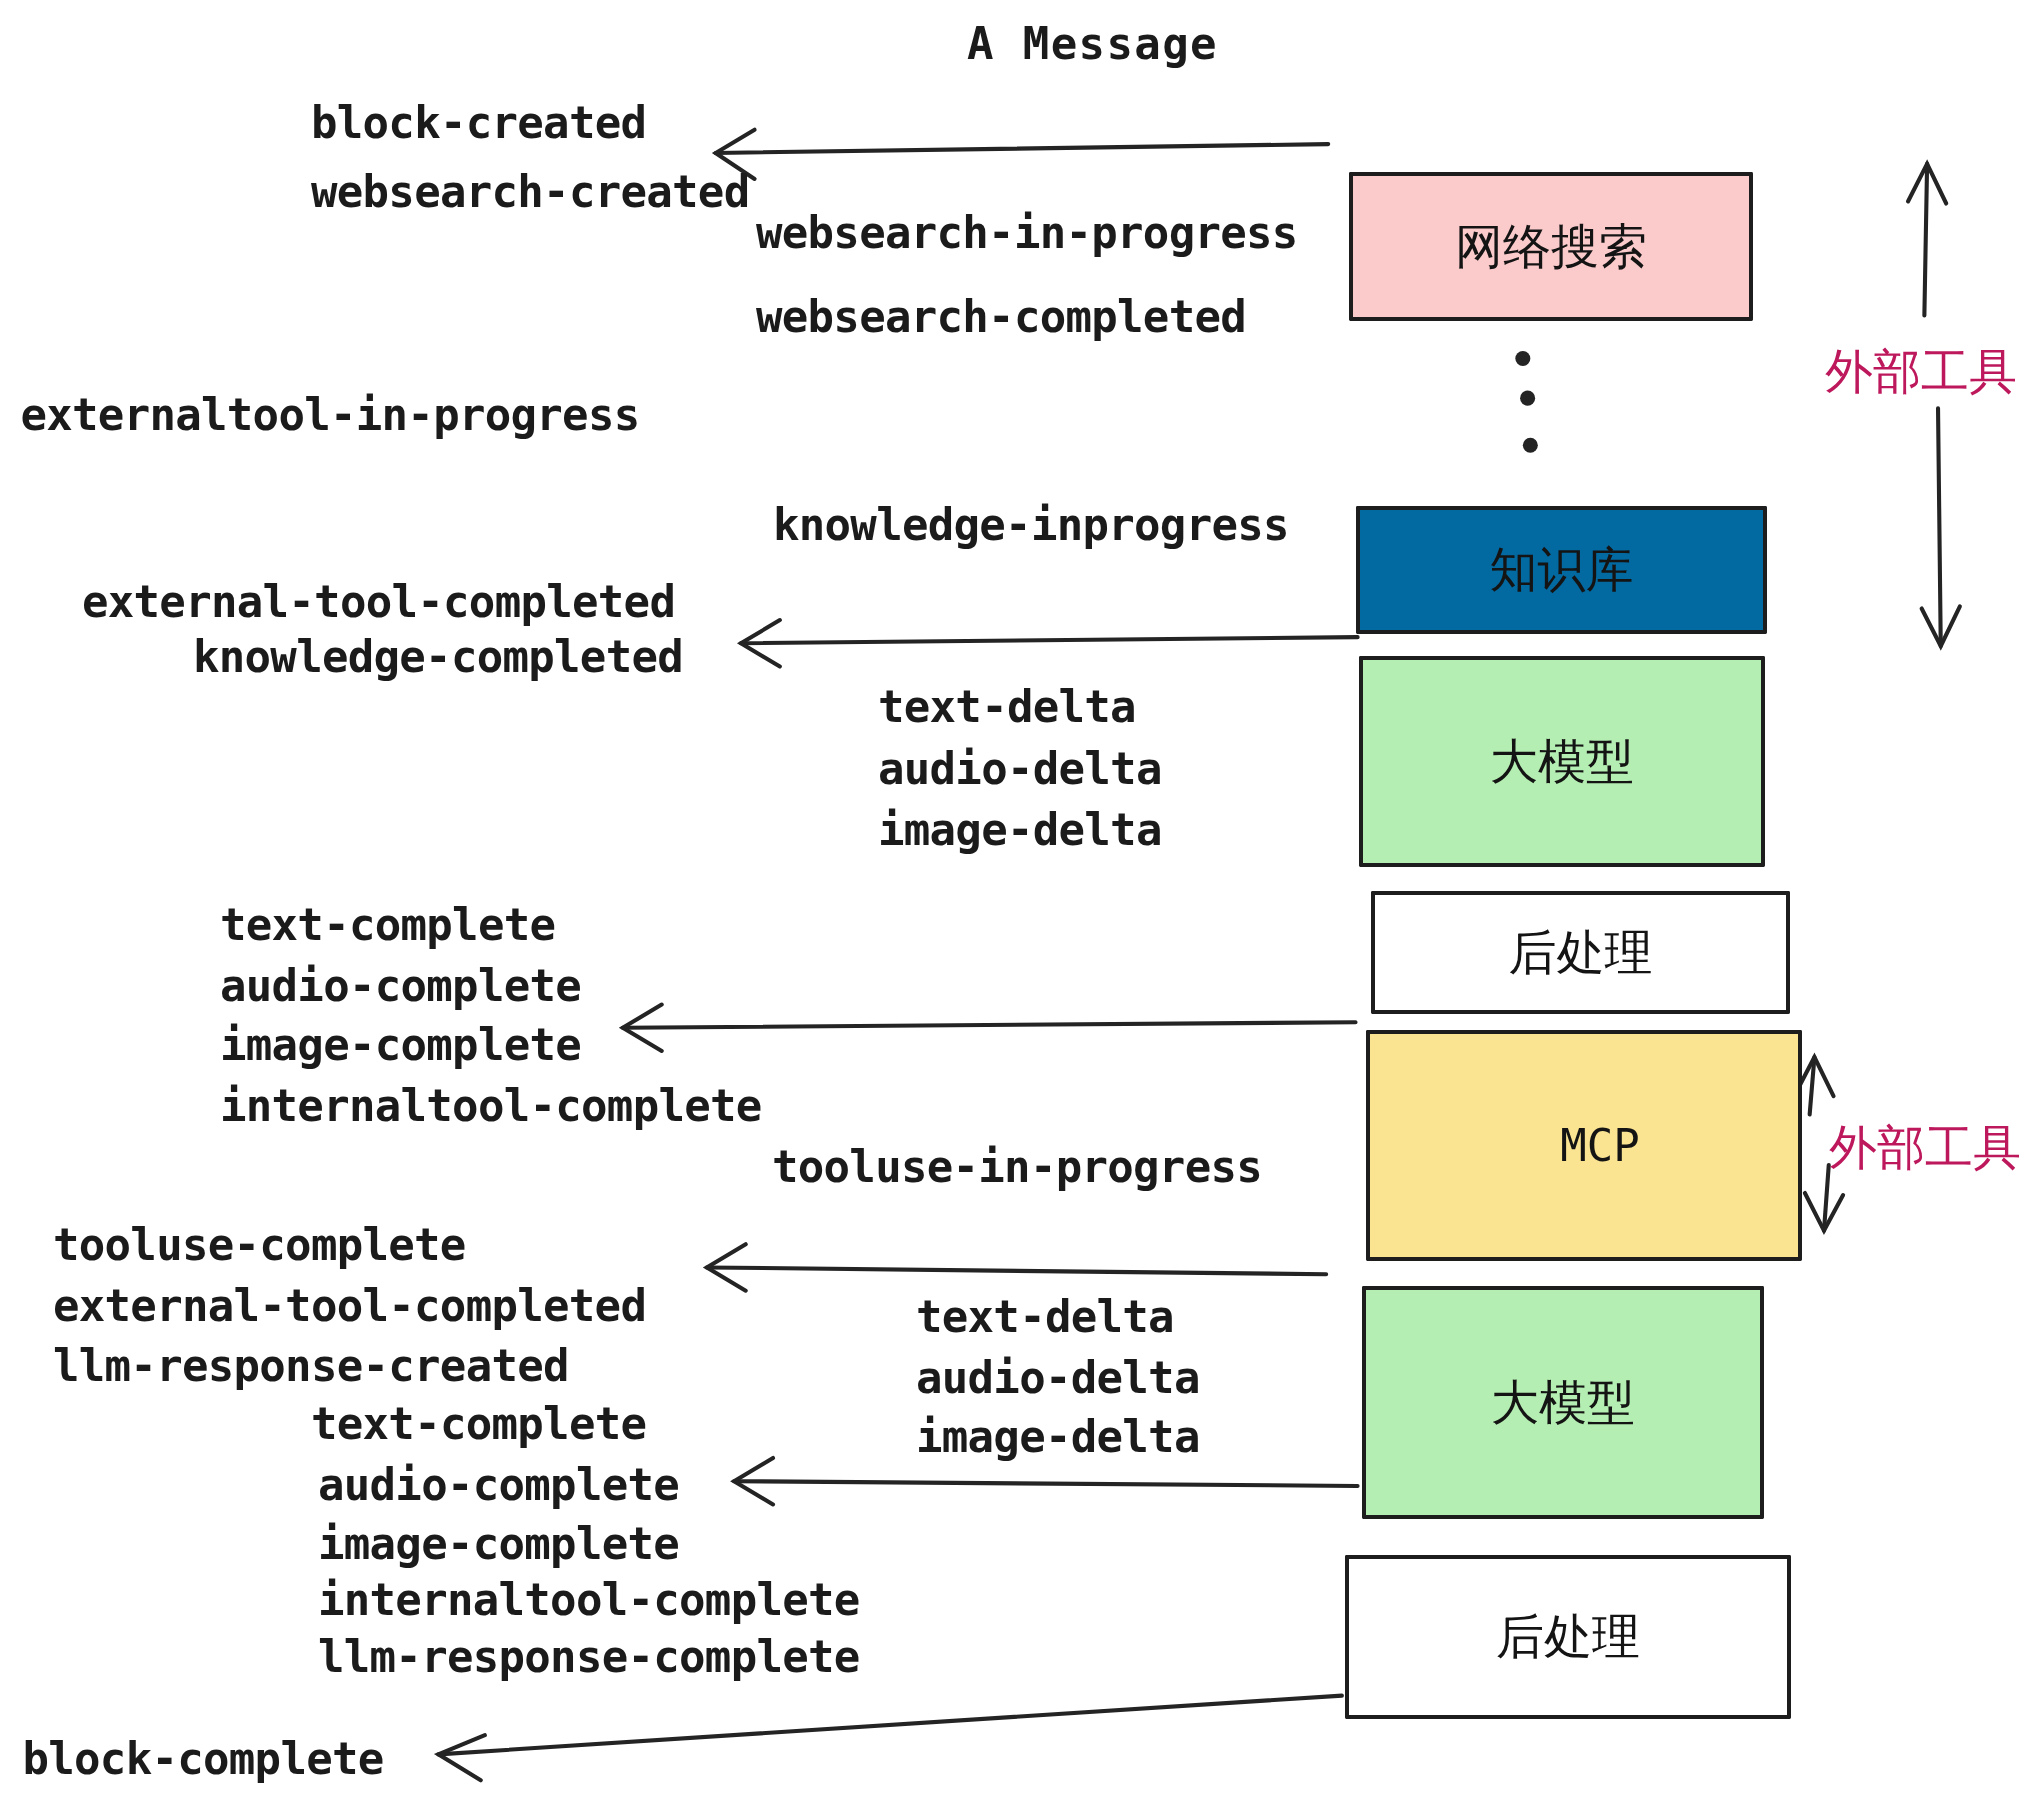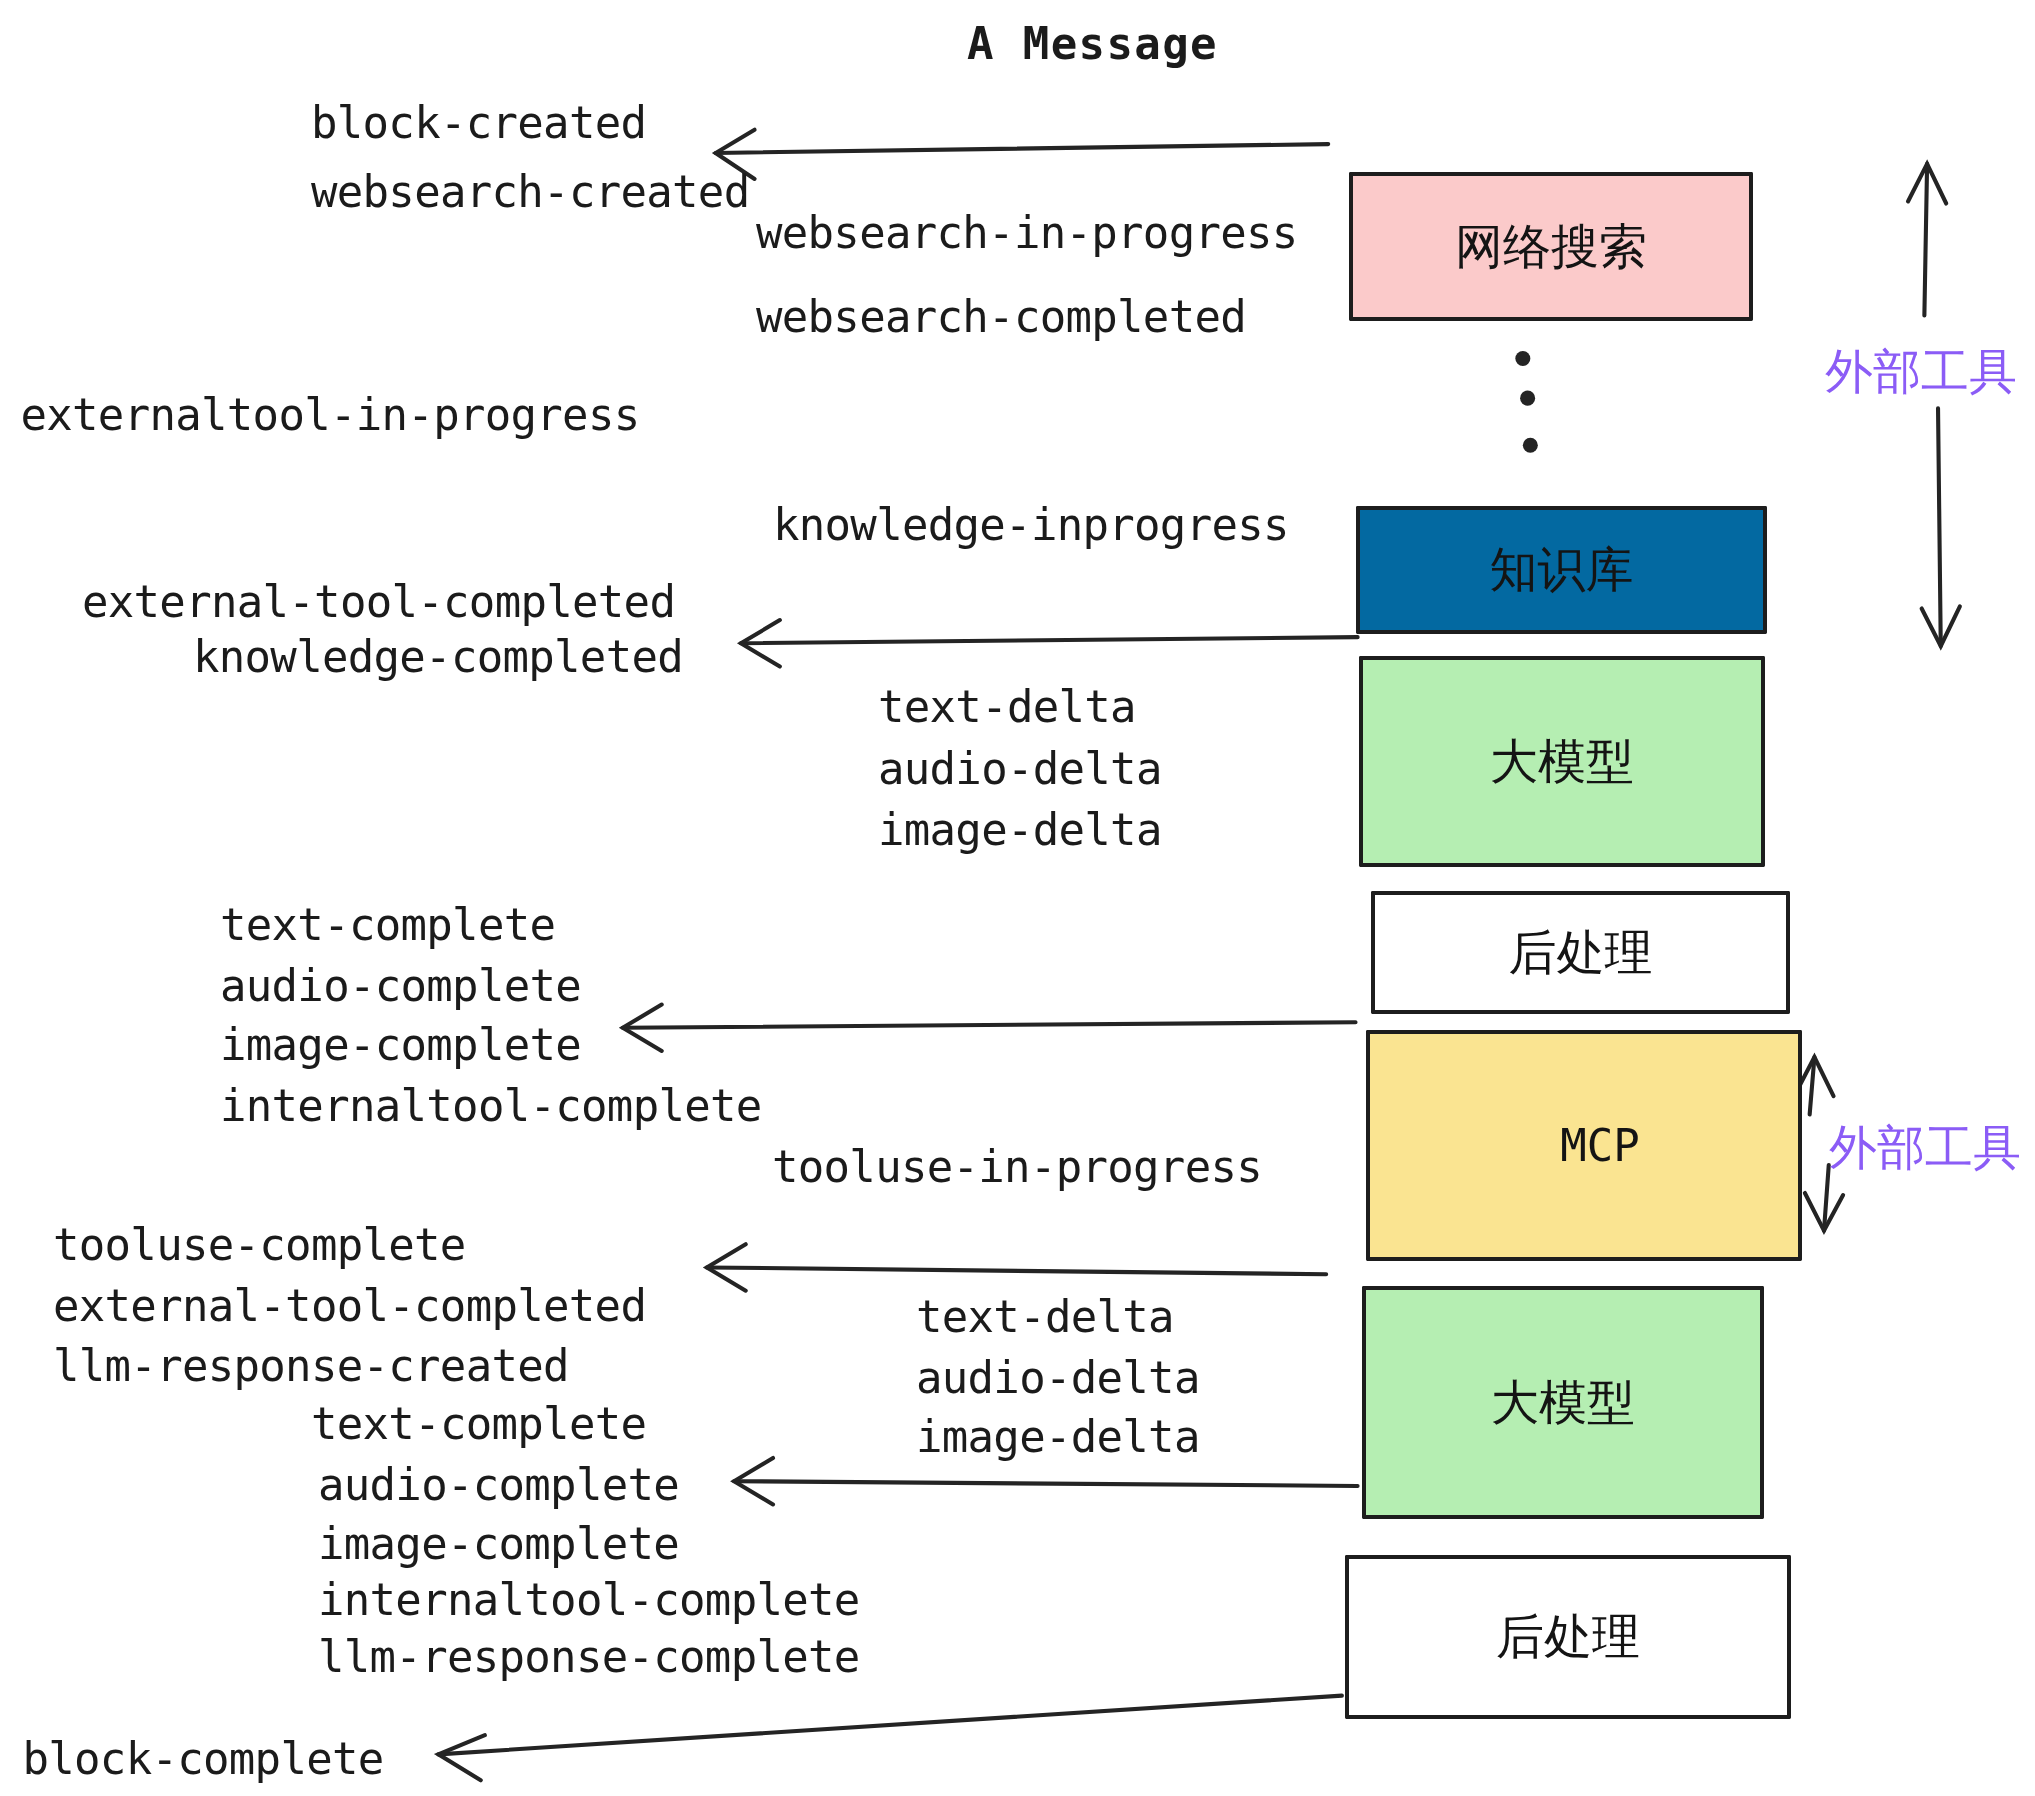--- a/index.html
+++ b/index.html
@@ -1,25 +1,25 @@
 <!DOCTYPE html>
 <html style="font-size:11px"><head>
 <meta charset="utf-8">
 <style>
   html,body{margin:0;padding:0;background:#ffffff;}
   .canvas{position:relative;width:2035px;height:1796px;background:#ffffff;overflow:hidden;
           font-family:"DejaVu Sans Mono", monospace;}
   .lbl{position:absolute;font-family:"DejaVu Sans Mono", monospace;font-size:44px;line-height:1.05;
-       color:#1b1b1b;white-space:nowrap;letter-spacing:-0.7px;}
+       color:#1b1b1b;white-space:nowrap;letter-spacing:-0.7px;font-weight:bold;}
   .title{font-size:44px;font-weight:bold;letter-spacing:1.4px;}
   .box{position:absolute;border:4.1px solid #1d1d1d;border-radius:1.4px;display:flex;
        align-items:center;justify-content:center;color:#141414;
        font-family:Liberation Mono, monospace;font-size:48px;}
   .box.mono{font-family:"DejaVu Sans Mono", monospace;font-size:44px;padding-left:32px;}
-  .side{position:absolute;font-family:Liberation Mono, monospace;font-size:48px;color:#8b5cf6;white-space:nowrap;}
+  .side{position:absolute;font-family:Liberation Mono, monospace;font-size:48px;color:#be185d;white-space:nowrap;}
   svg.overlay{position:absolute;left:0;top:0;width:2035px;height:1796px;pointer-events:none;}
   svg.overlay line, svg.overlay polyline{stroke:#242424;stroke-width:6;fill:none;stroke-linecap:round;}
   svg.overlay circle{fill:#242424;stroke:none;}
 </style>
 </head>
 <body>
 
 <div class="canvas">
 
   <svg class="overlay" viewBox="0 0 2980 2630" width="2035" height="1796">

